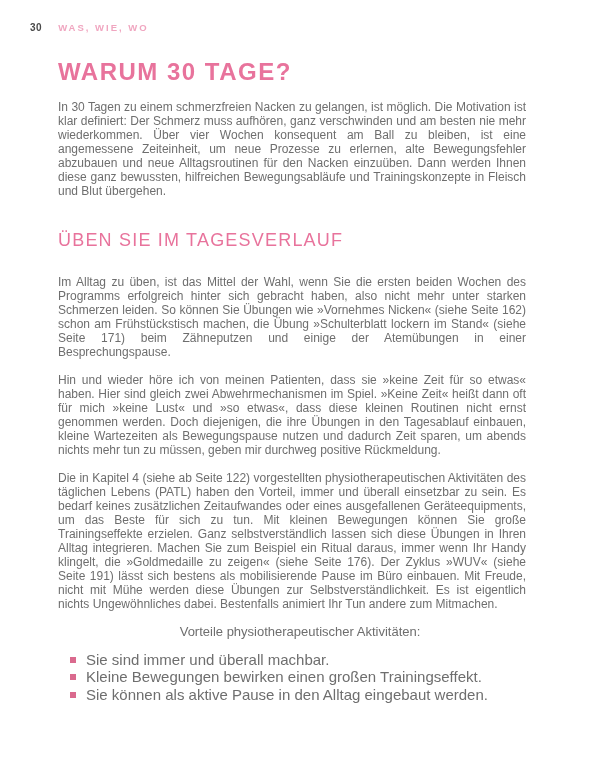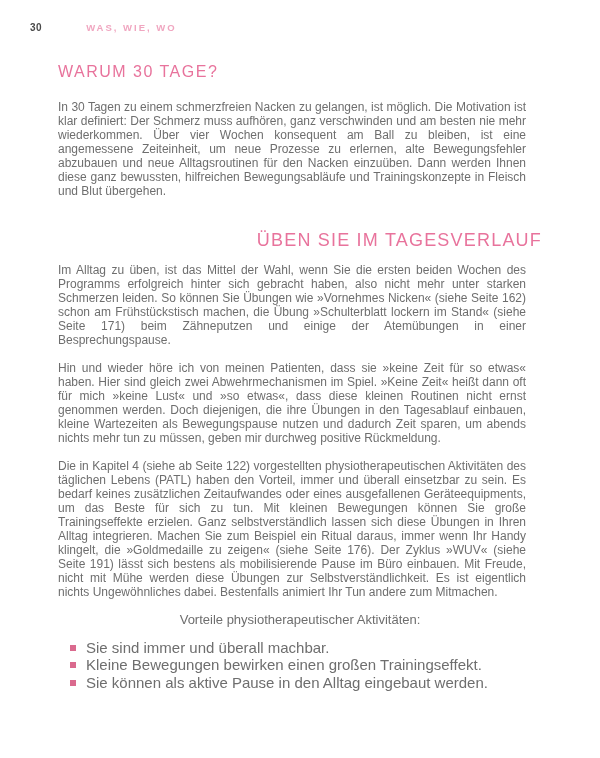--- a/index.html
+++ b/index.html
@@ -25,49 +25,48 @@
     display: flex;
     align-items: baseline;
   }
   .page-number {
     font-size: 10px;
     font-weight: bold;
     color: #4a4a4a;
     letter-spacing: 0.5px;
   }
   .running-header {
-    margin-left: 44px;
+    margin-left: 16px;
     font-size: 9.5px;
     color: #f0a6c0;
     letter-spacing: 2px;
     font-weight: bold;
   }
   
   .content {
     position: absolute;
     top: 0;
     left: 58px;
     right: 58px;
   }
   h1.section-heading {
     margin: 58px 0 14px 0;
-    font-size: 16px;
-    font-weight: 400;
+    font-size: 24px;
+    font-weight: 700;
     color: #e8739c;
     letter-spacing: 1.5px;
     line-height: 28px;
   }
   h2.section-heading {
-    margin: 31px 0 12px 0;
+    margin: 31px 0 24px 0;
     font-size: 18px;
     font-weight: 400;
     color: #e8739c;
     letter-spacing: 1.2px;
     line-height: 22px;
-    text-align: right;
   }
   p.body-paragraph {
     margin: 0 16px 14px 0;
     font-size: 12px;
     line-height: 14px;
     color: #6e6e6e;
     text-align: justify;
   }
   p.list-intro {
     margin: 14px 0 13px 0;

